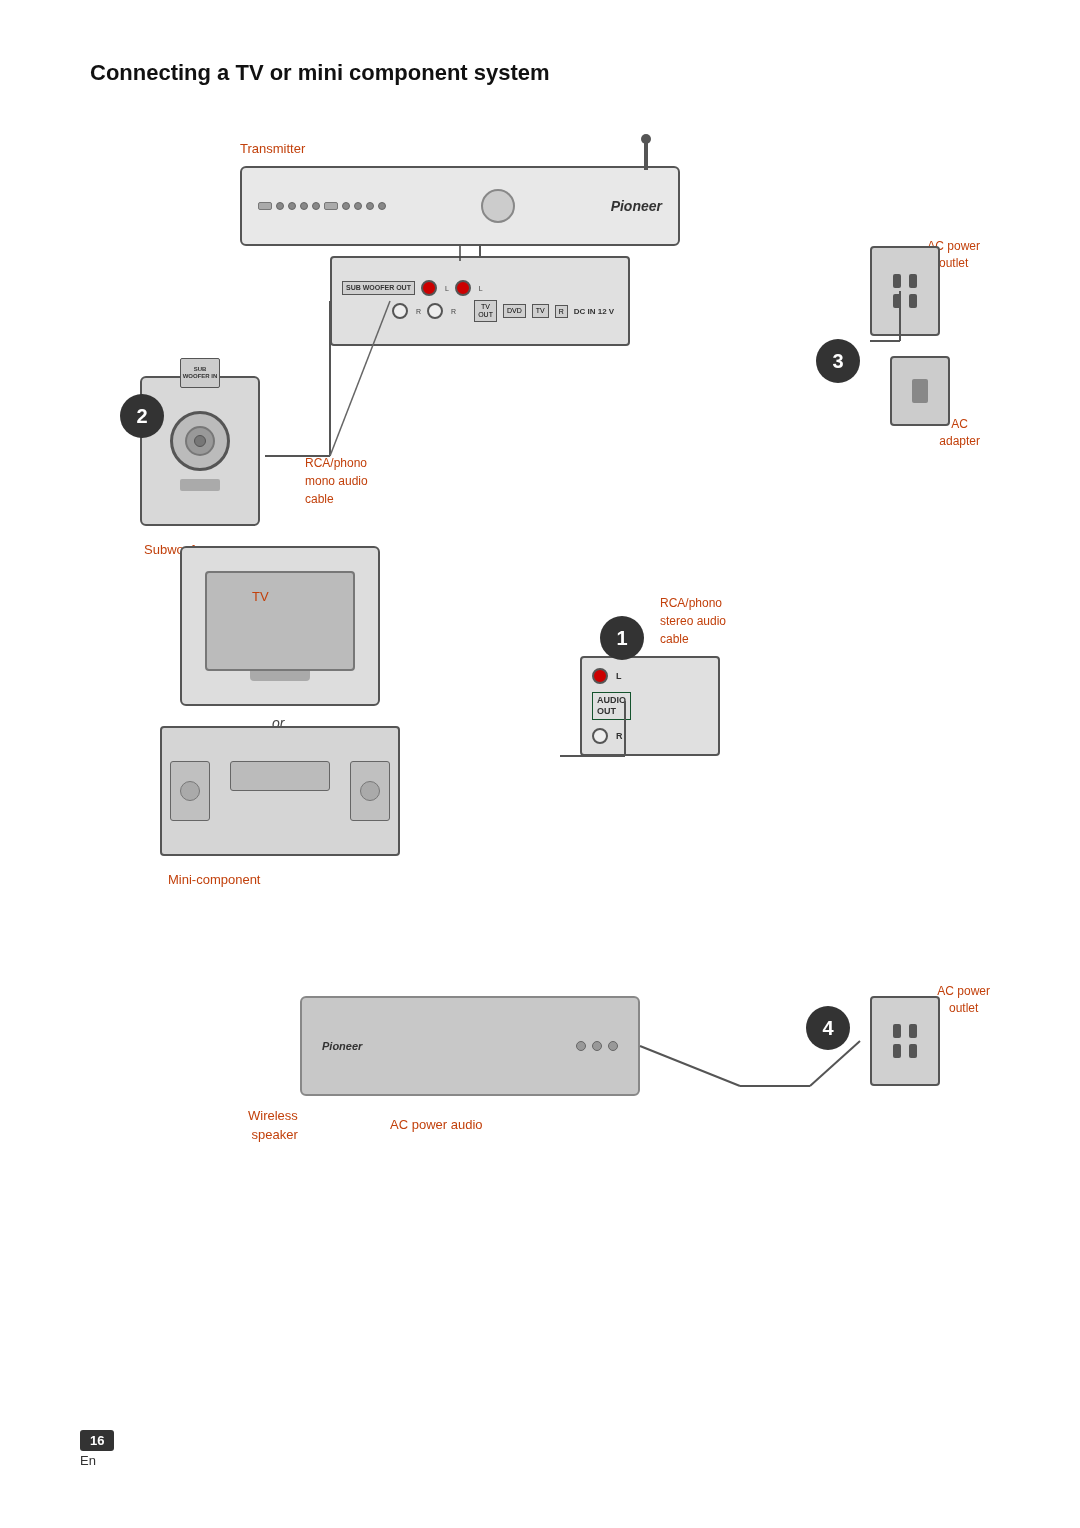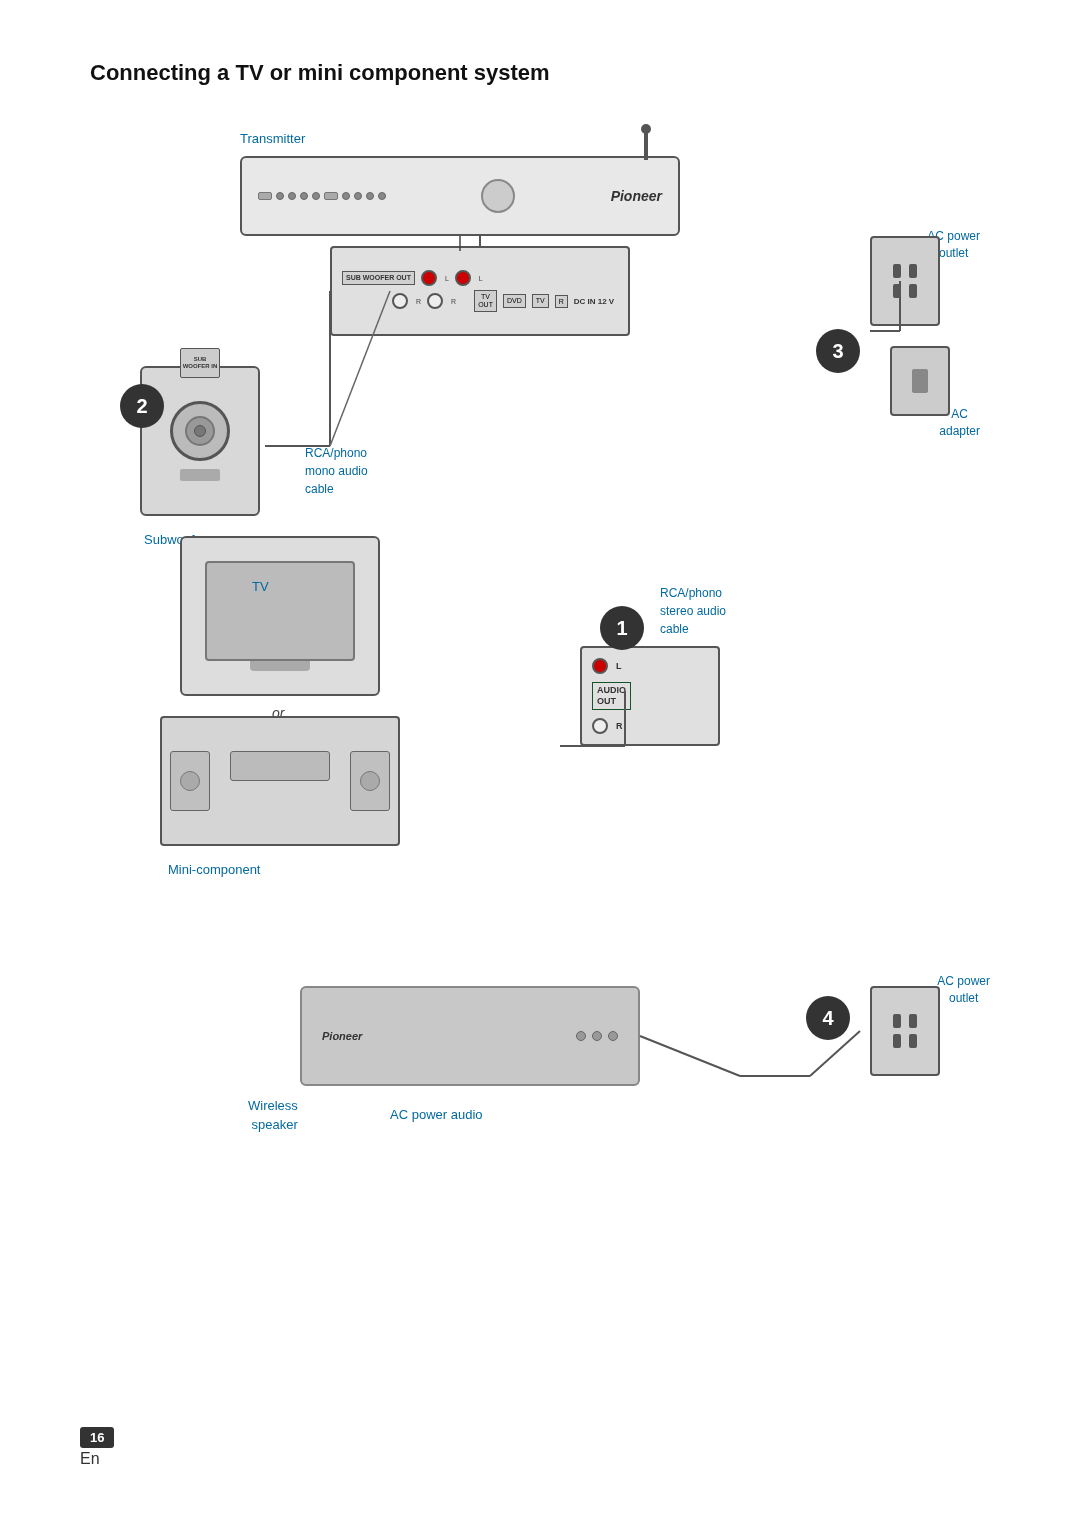--- a/index.html
+++ b/index.html
@@ -43,21 +43,21 @@
       font-size: 26px;
       font-weight: bold;
       color: #222;
     }
 
     
     .subtitle {
       font-size: 22px;
       font-weight: bold;
       color: #111;
-      margin-bottom: 30px;
+      margin-bottom: 40px;
       margin-left: 10px;
     }
 
     
     .diagram-area {
       position: relative;
       width: 920px;
       height: 1100px;
       margin: 0 auto;
     }
@@ -461,21 +461,21 @@
       width: 920px;
       height: 1100px;
       pointer-events: none;
       z-index: 5;
     }
 
     
     .diagram-label {
       position: absolute;
       font-size: 13px;
-      color: #0369a1;
+      color: #c2410c;
       line-height: 1.4;
       text-align: center;
     }
 
     
     .page-footer {
       position: absolute;
       bottom: 60px;
       left: 80px;
       display: flex;
@@ -486,21 +486,21 @@
       background: #333;
       color: #fff;
       font-size: 13px;
       font-weight: bold;
       padding: 3px 10px;
       border-radius: 3px;
       margin-bottom: 2px;
       text-align: center;
     }
     .page-lang {
-      font-size: 16px;
+      font-size: 13px;
       color: #333;
     }
 
     
     .or-text {
       position: absolute;
       font-style: italic;
       font-size: 14px;
       color: #444;
     }

